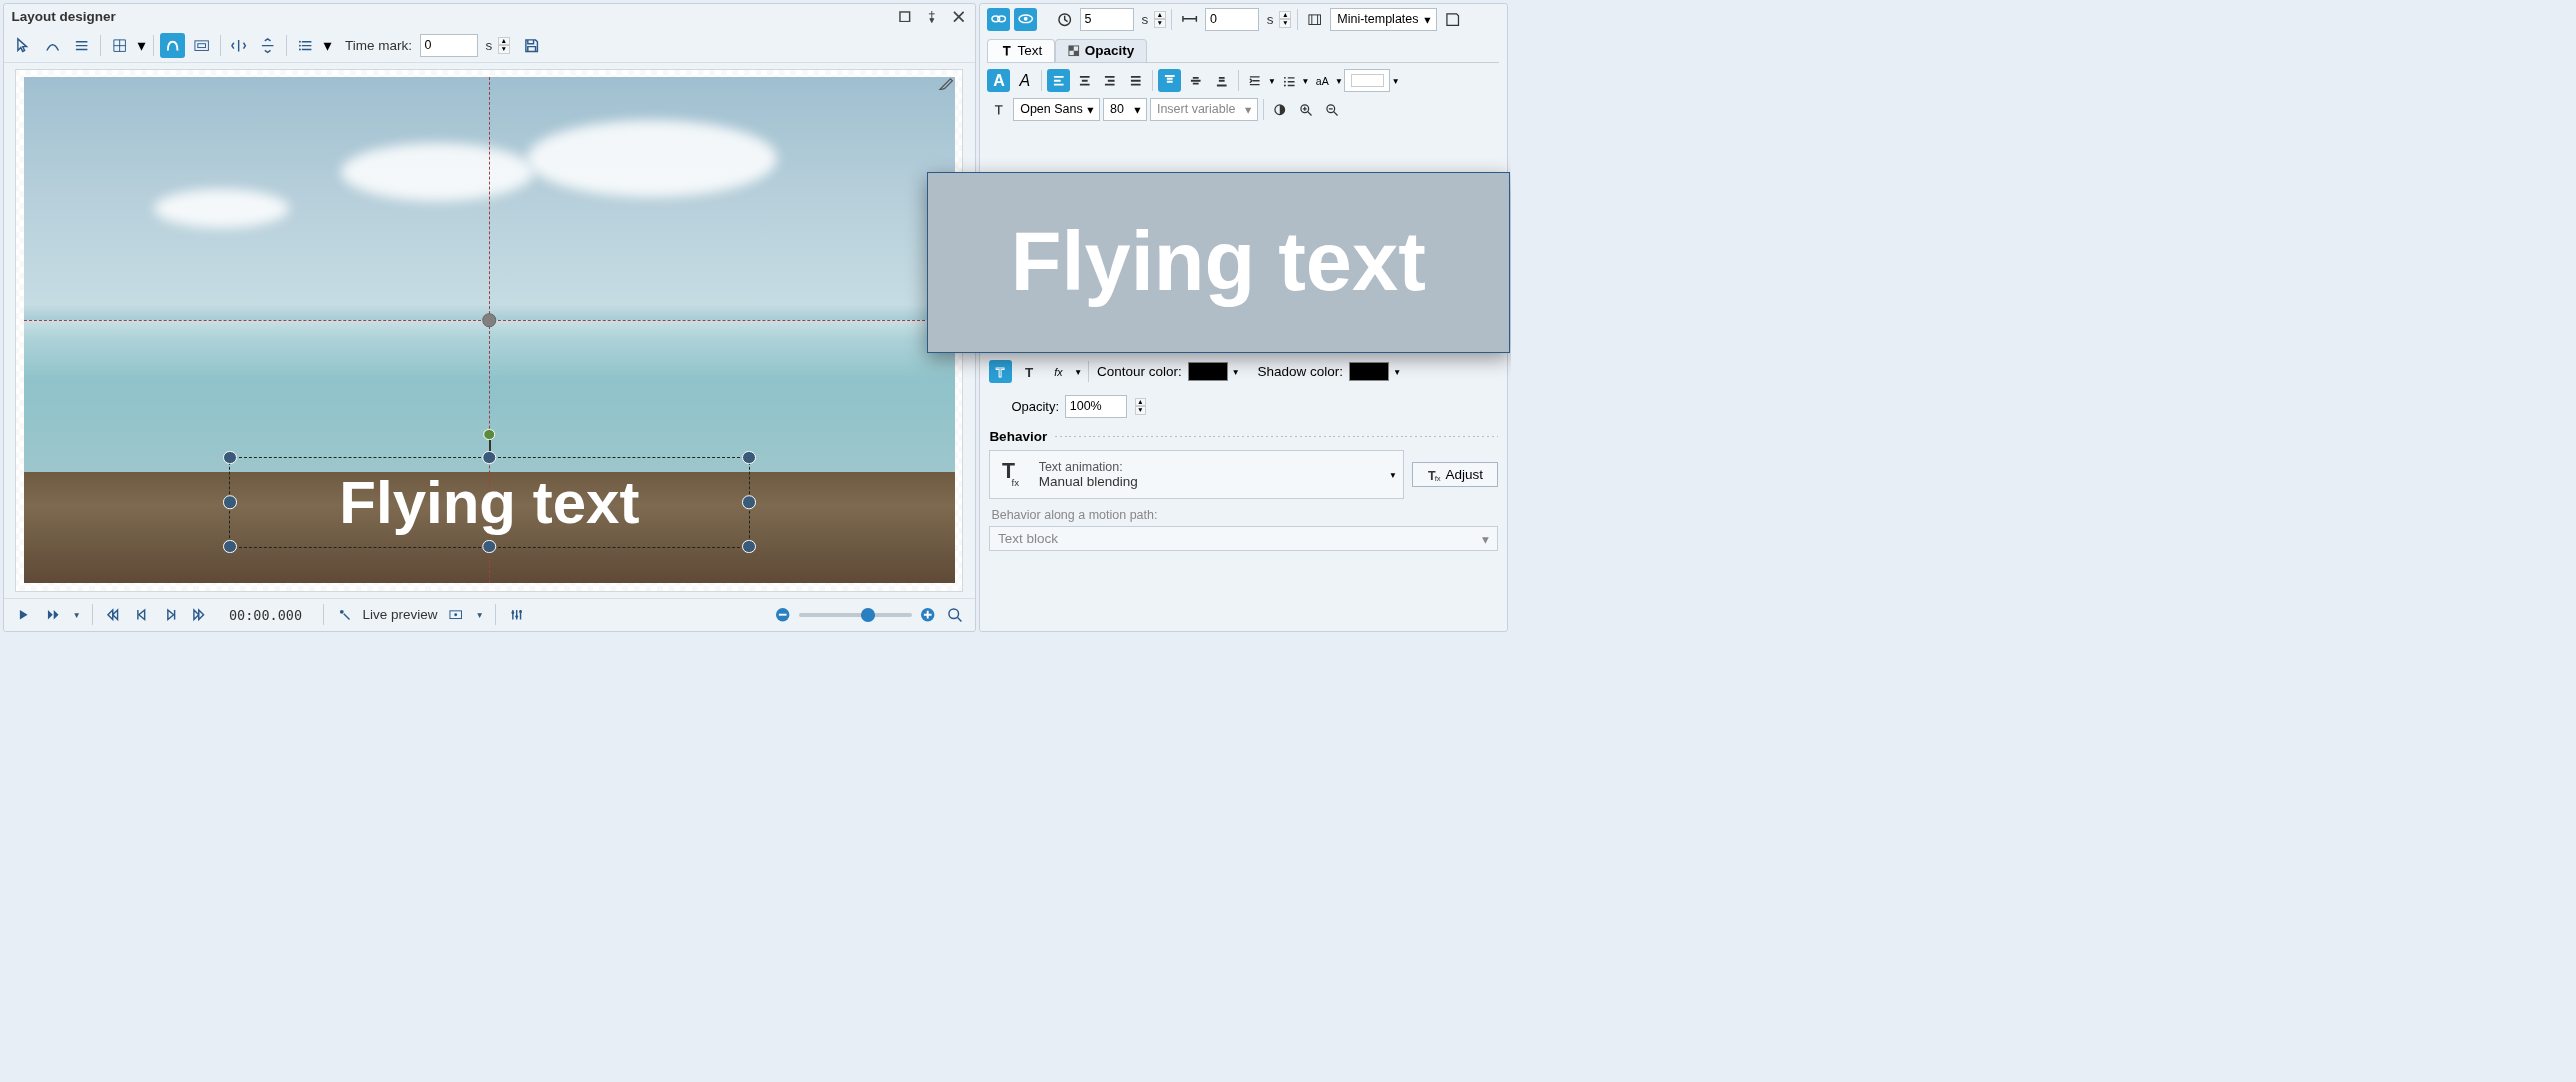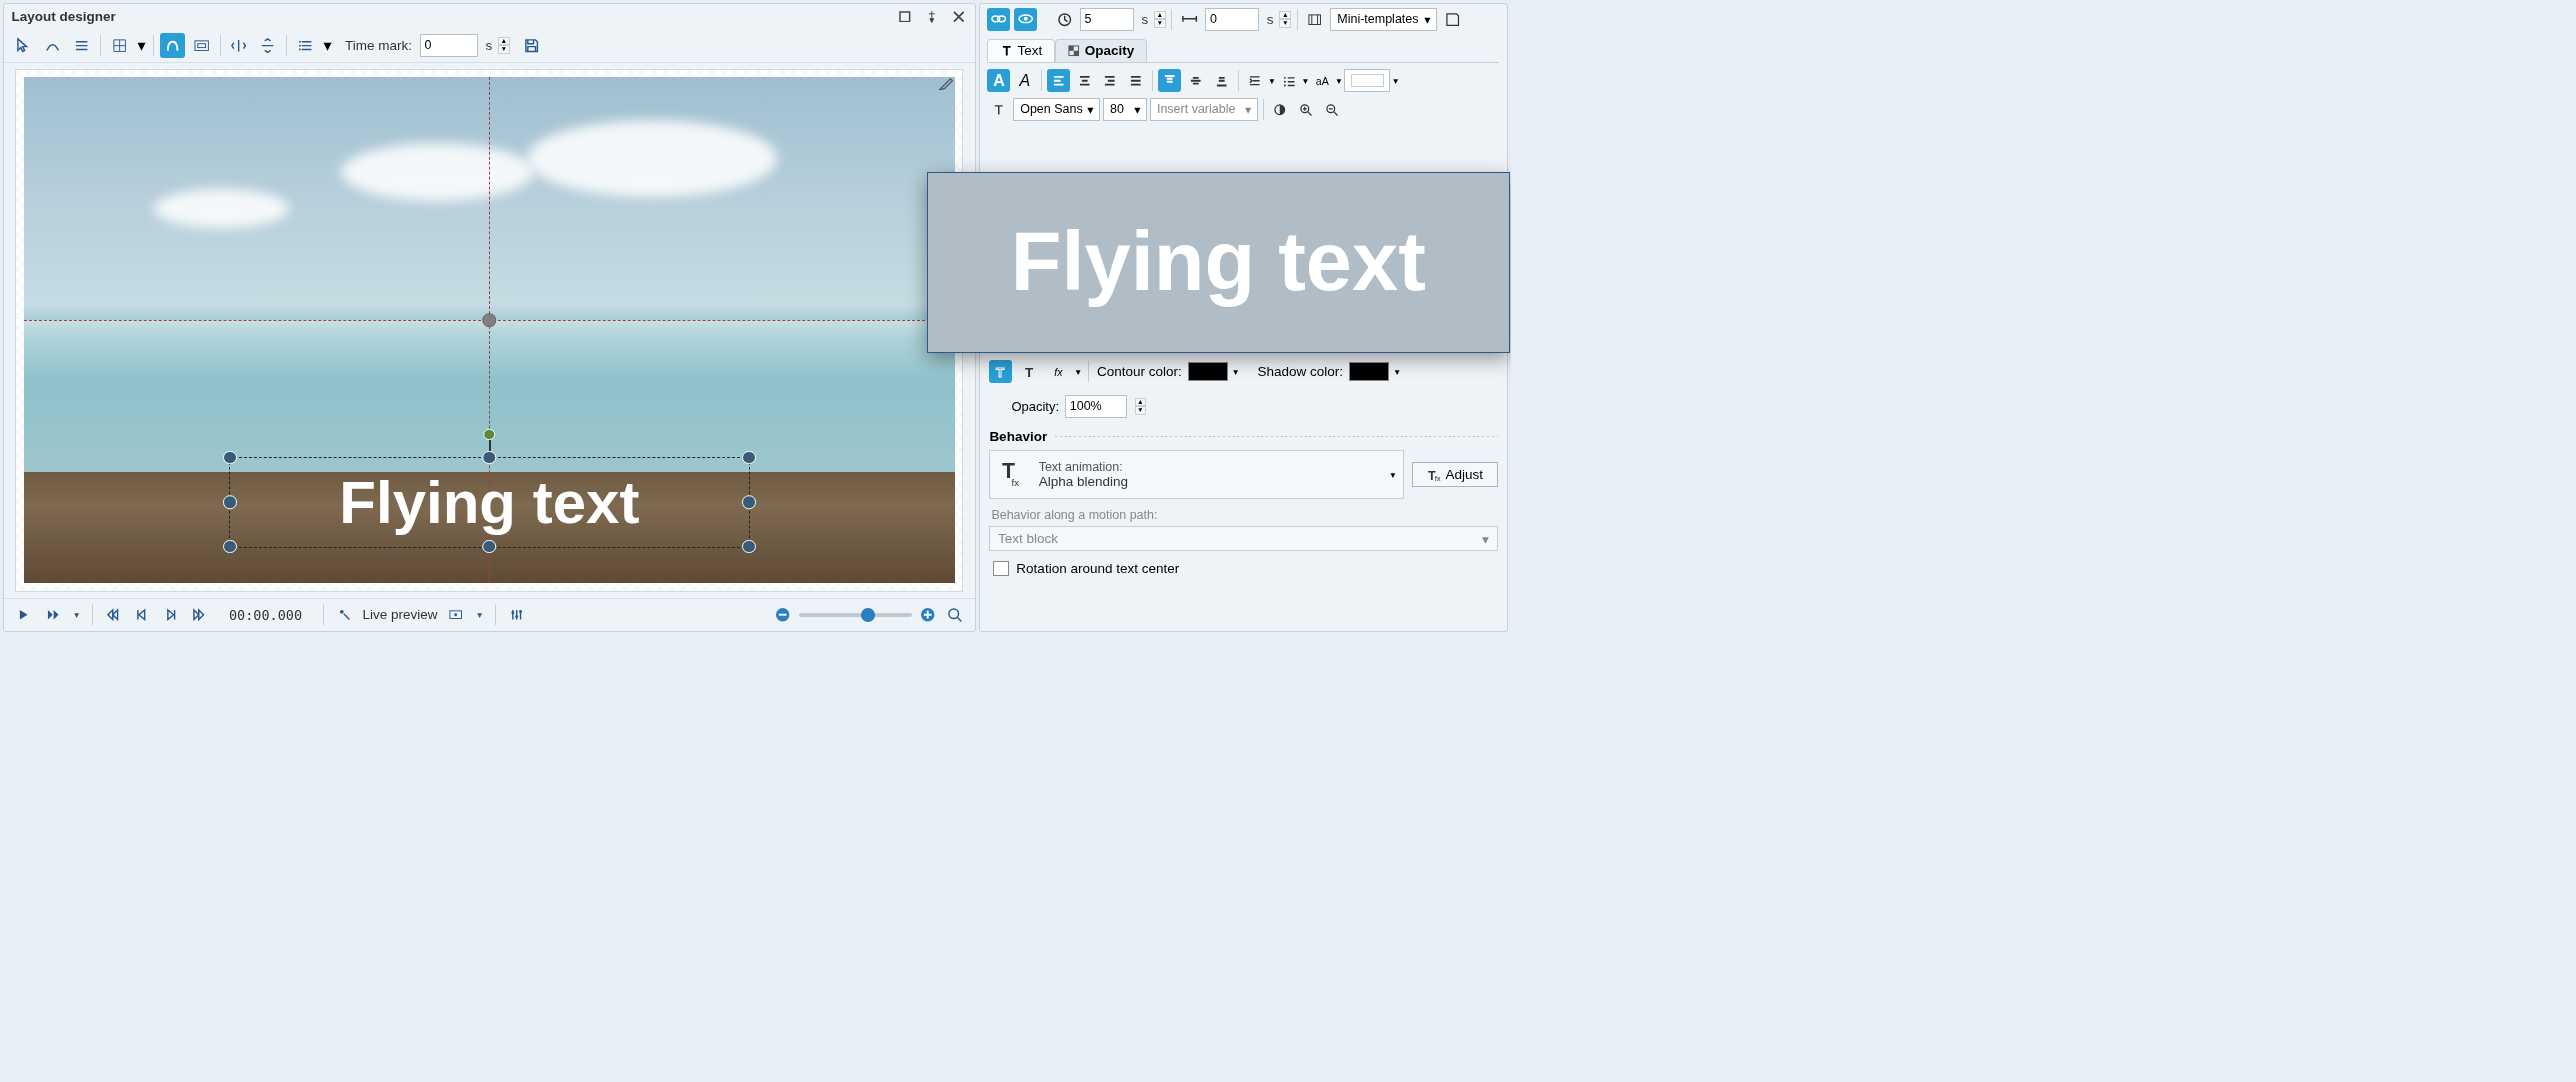--- a/index.html
+++ b/index.html
@@ -520,37 +520,33 @@
       <span class="section-dots"></span>
     </div>
   <div style="display:flex;align-items:center;gap:7.7px;padding:0 9.6px">
     <div class="anim-box" style="flex:1;margin:3.9px 0">
       <svg width="31" height="31" viewBox="0 0 32 32">
           <text x="4" y="20" font-size="22" font-weight="bold" fill="#333">T</text>
           <text x="14" y="28" font-size="10" fill="#333">fx</text>
         </svg>
       <div>
         <div style="font-size:12.5px;color:#555">Text animation:</div>
-        <div style="font-size:13.5px;color:#333">Alpha blending</div>
+        <div style="font-size:13.5px;color:#333">Manual blending</div>
       </div>
       <span style="margin-left:auto;font-size:9.6px">▾</span>
     </div>
     <button class="btn">
       <svg width="15.4" height="15.4" viewBox="0 0 16 16" style="font-size:14px">
           <text x="2" y="13" font-size="13" font-weight="bold" fill="#333">T</text>
           <text x="9" y="15" font-size="8" fill="#333">fx</text>
         </svg>
       <span>Adjust</span>
     </button>
   </div>
 
   <div style="font-size:12.5px;color:#888;padding:5.8px 11.6px 0">Behavior along a motion path:</div>
   <div class="full-select">
       <span>Text block</span>
       <span style="margin-left:auto">▾</span>
     </div>
 
-  <div class="checkbox-row">
-    <div class="chk"></div>
-    <span>Rotation around text center</span>
-  </div>
 </div>
 
 
 </body></html>

